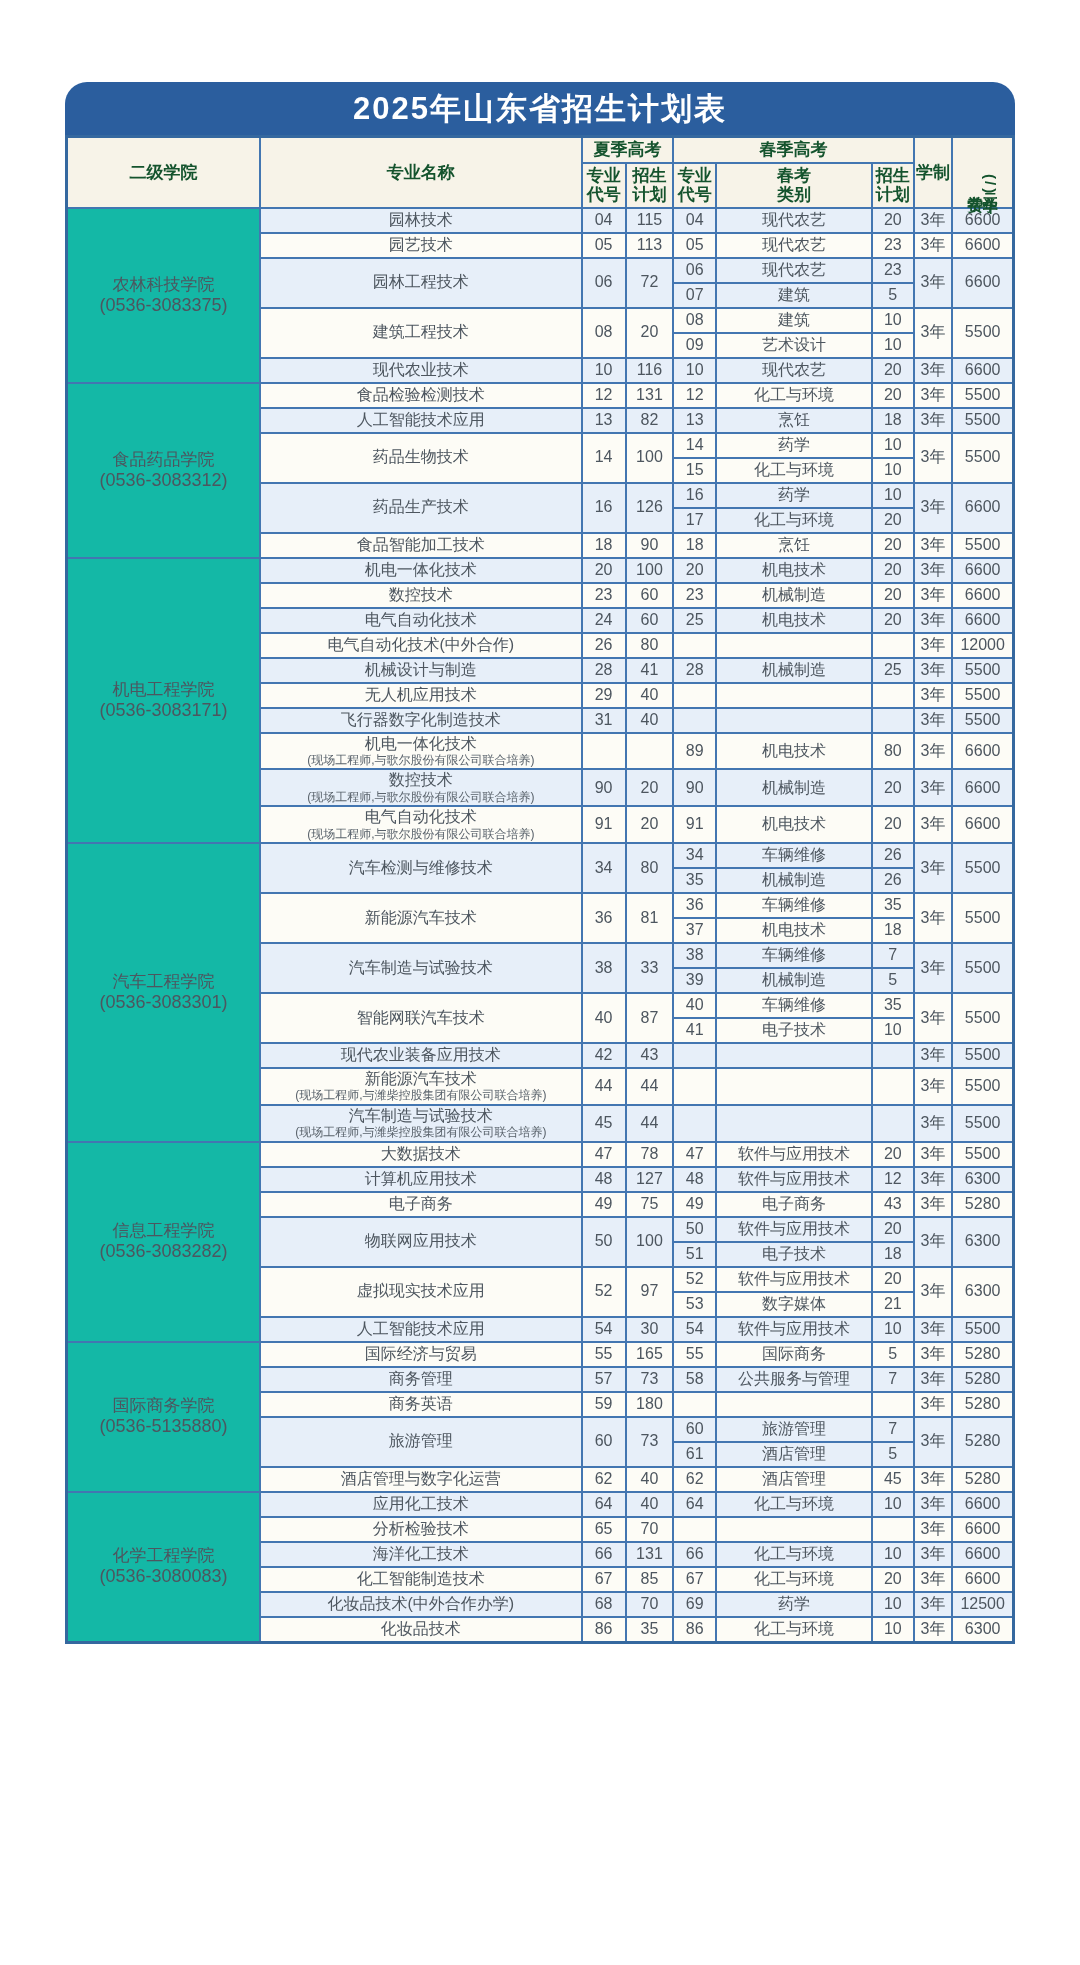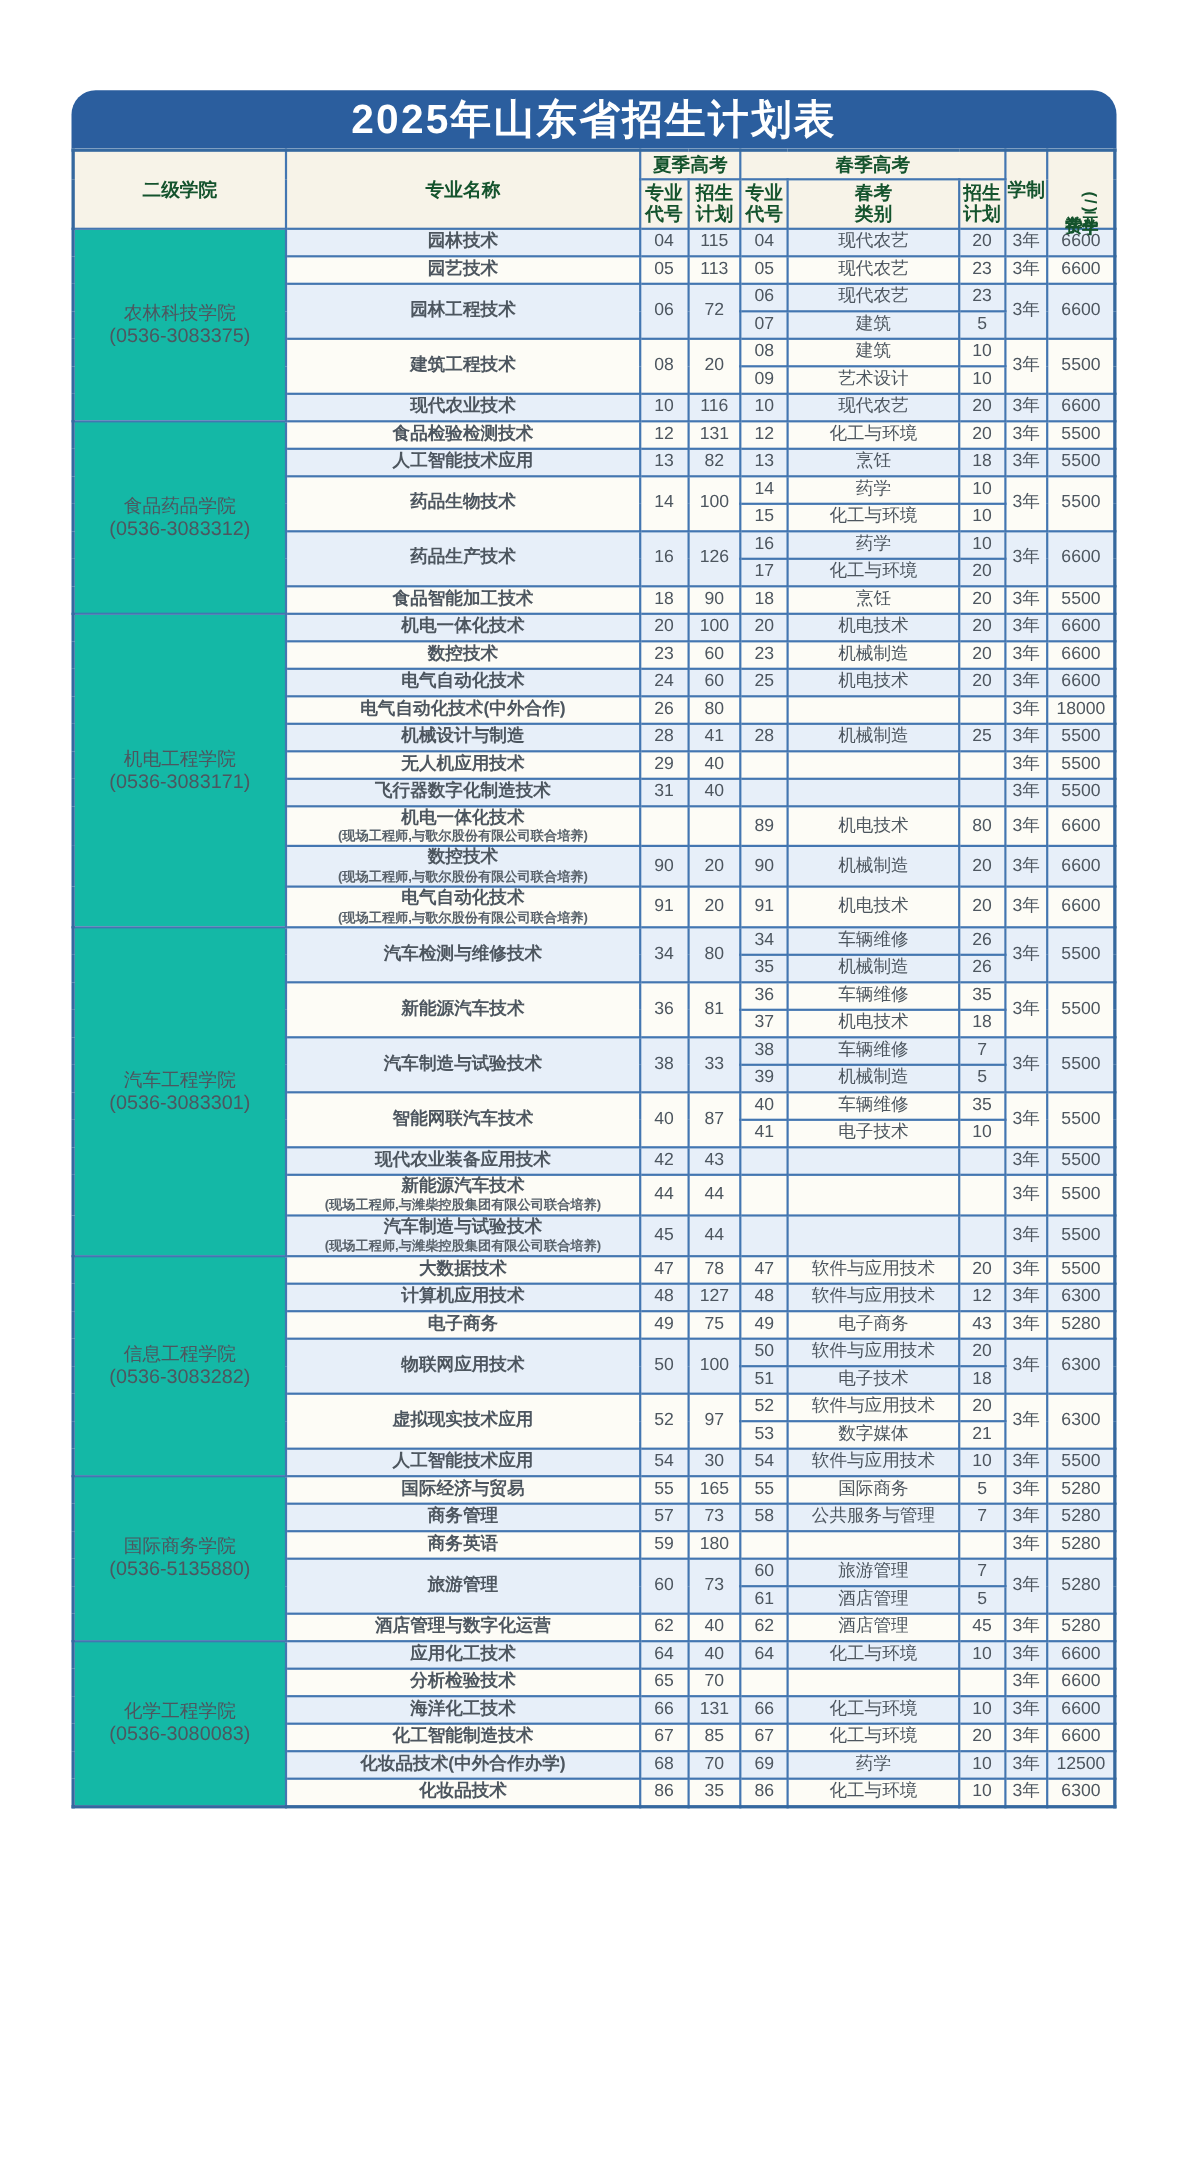--- a/index.html
+++ b/index.html
@@ -10,21 +10,21 @@
   }
   .wrap{width:950px;margin:0 auto;padding-top:82px;}
 
   .title-band{
     background:#2b5e9e;
     border-radius:22px 22px 0 0;
     height:53px;
     display:flex;align-items:center;justify-content:center;
   }
   .title-band h1{
-    margin:0;color:#ffffff;font-size:37px;font-weight:bold;letter-spacing:2px;
+    margin:0;color:#ffffff;font-size:31px;font-weight:bold;letter-spacing:2px;
   }
 
   table{
     border-collapse:collapse;table-layout:fixed;width:950px;
     background:#fdfcf6;
   }
   table,td,th{border:2px solid #4376b1;}
   table{border:3px solid #35689f;}
   th{
     background:#f7f3e8;color:#14532d;font-weight:bold;
@@ -37,21 +37,21 @@
     height:21px;overflow:hidden;
   }
   .college-cell{
     background:#edf3fb;color:#4d565f;font-size:17px;
   }
   .college-cell .phone{font-size:18px;letter-spacing:0;}
   tr.alt td{background:#e7eff9;}
   tr.plain td{background:#fdfcf6;}
   tr.alt td.college-cell,
   tr.plain td.college-cell{background:#14b8a6;}
-  .major-cell{font-size:16px;font-weight:bold;}
+  .major-cell{font-size:16px;}
   .major-note{font-size:12px;color:#59626b;line-height:1.2;display:block;}
   .num-cell{font-size:16px;letter-spacing:0;}
   .fee-th{padding:2px 0;}
   .fee-th .vblock{display:inline-flex;flex-direction:row;align-items:center;justify-content:center;gap:0;}
   .fee-th .v{writing-mode:vertical-rl;font-size:15px;letter-spacing:1px;line-height:1.0;}
   .fee-th .v.big{font-size:16px;}
 </style>
 </head>
 <body>
 
@@ -292,21 +292,21 @@
         <tr class="plain">
           <td class="major-cell">
             <div>电气自动化技术(中外合作)</div>
           </td>
           <td class="num-cell">26</td>
           <td class="num-cell">80</td>
           <td class="num-cell"></td>
           <td></td>
           <td class="num-cell"></td>
           <td class="num-cell">3年</td>
-          <td class="num-cell">18000</td>
+          <td class="num-cell">12000</td>
         </tr>
         <tr class="alt">
           <td class="major-cell">
             <div>机械设计与制造</div>
           </td>
           <td class="num-cell">28</td>
           <td class="num-cell">41</td>
           <td class="num-cell">28</td>
           <td>机械制造</td>
           <td class="num-cell">25</td>

